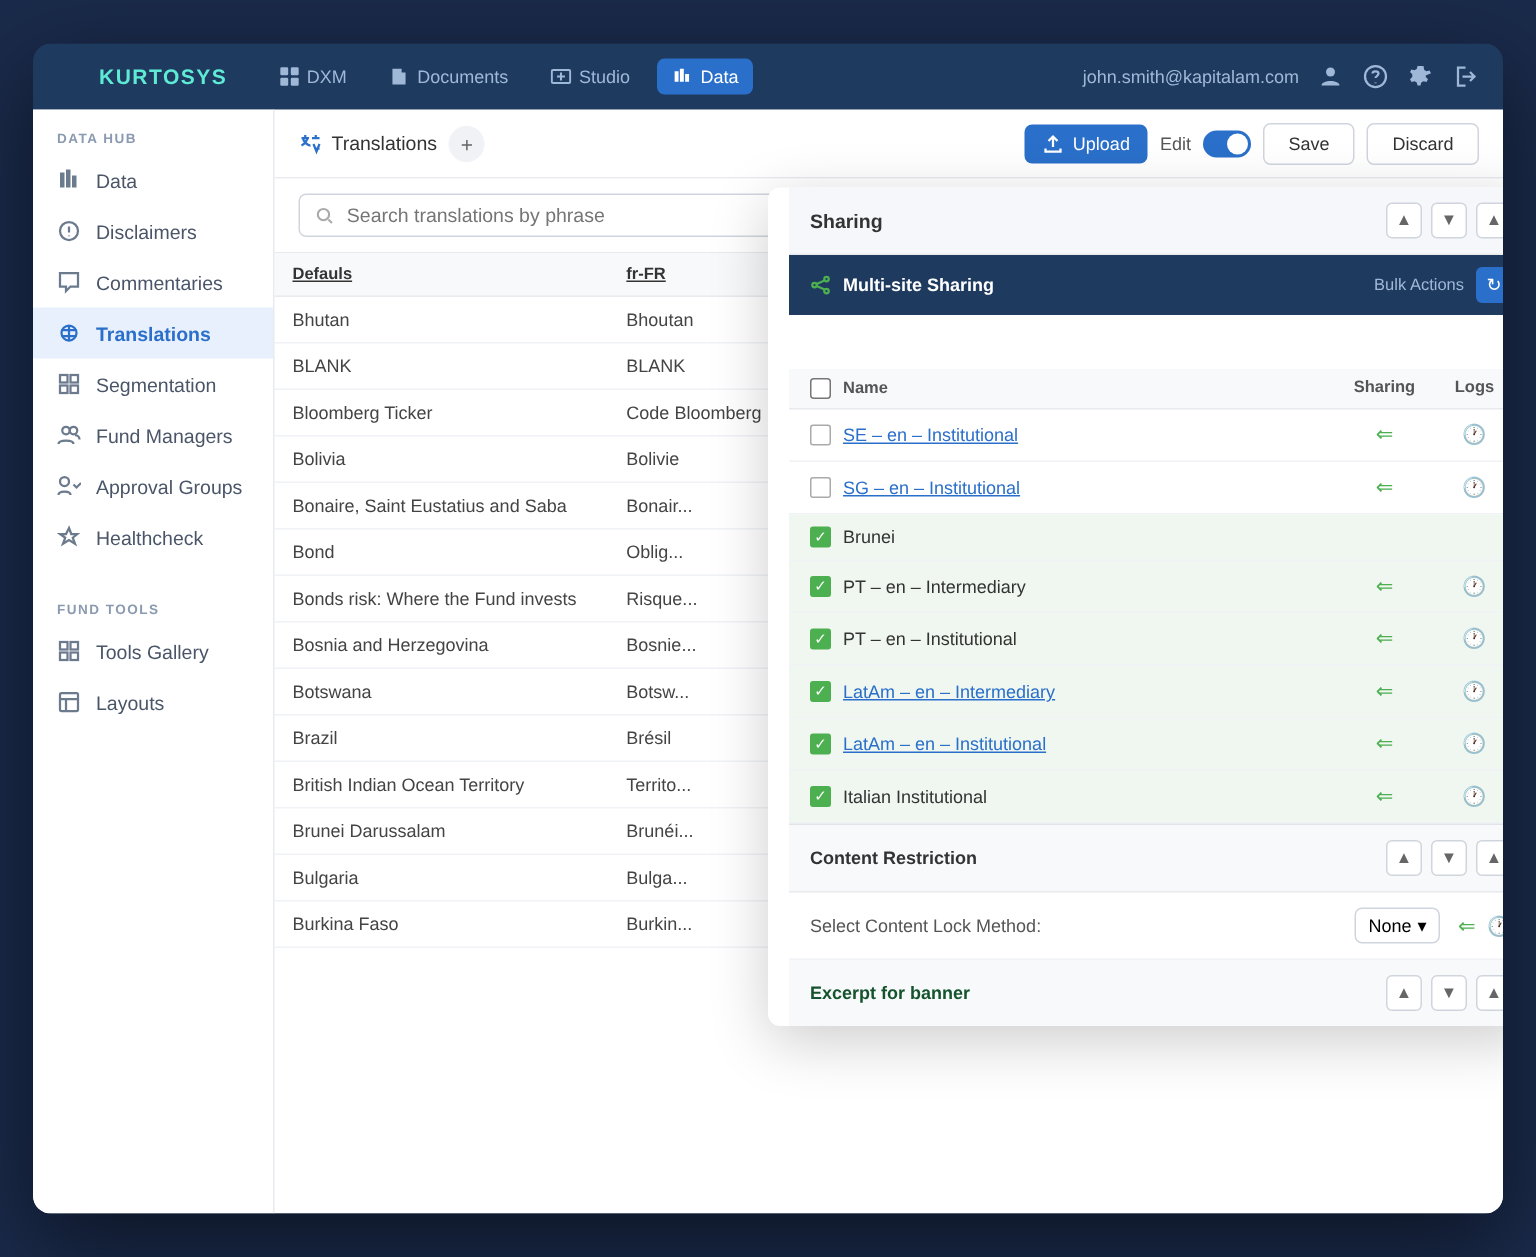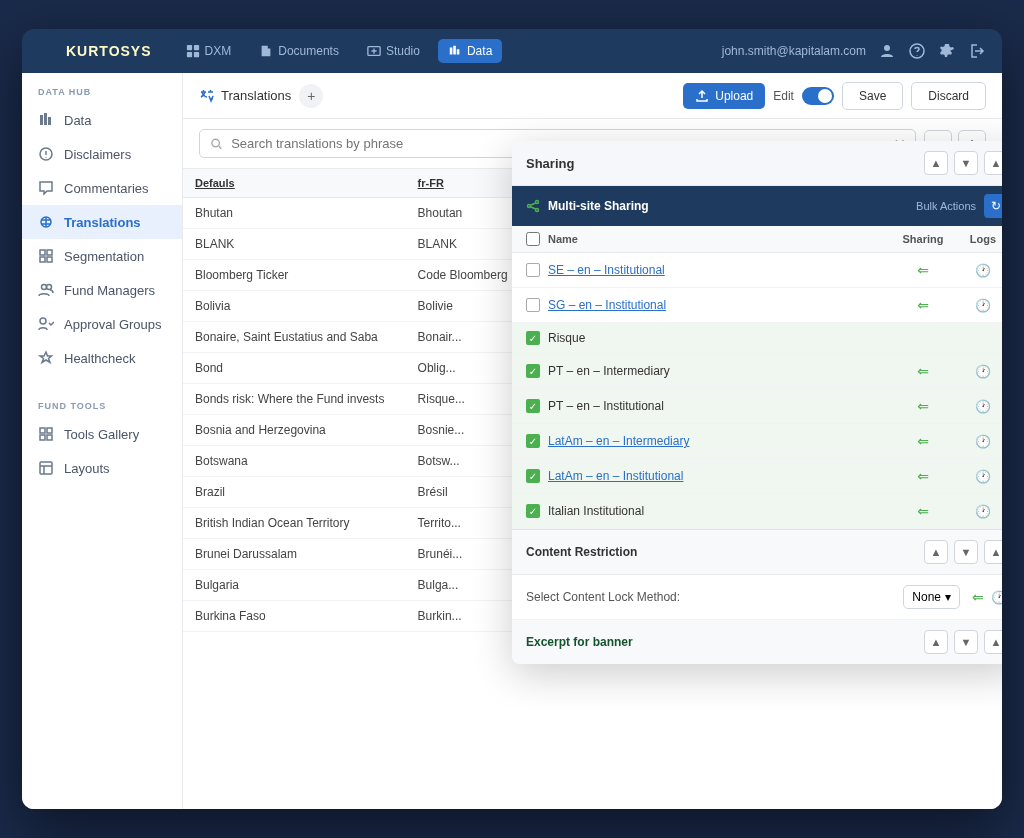--- a/index.html
+++ b/index.html
@@ -1,21 +1,21 @@
 <!DOCTYPE html>
 <html><head>
   <meta charset="utf-8">
   <style>
     * { box-sizing: border-box; margin: 0; padding: 0; font-family: -apple-system, BlinkMacSystemFont, 'Segoe UI', sans-serif; }
     body { background: #1a2a4a; width: 1024px; height: 838px; overflow: hidden; display: flex; align-items: center; justify-content: center; }
     .app-container { width: 980px; height: 780px; border-radius: 12px; overflow: hidden; box-shadow: 0 20px 60px rgba(0,0,0,0.5); display: flex; flex-direction: column; }
     
     
     .top-nav { background: #1e3a5f; display: flex; align-items: center; height: 44px; padding: 0 16px; gap: 8px; flex-shrink: 0; }
-    .logo { color: #fef9c3; font-weight: 800; font-size: 14px; letter-spacing: 1px; margin-right: 16px; padding-left: 28px; }
+    .logo { color: #5eead4; font-weight: 800; font-size: 14px; letter-spacing: 1px; margin-right: 16px; padding-left: 28px; }
     .nav-item { display: flex; align-items: center; gap: 5px; padding: 5px 10px; border-radius: 5px; color: #a0b8d8; font-size: 12px; cursor: pointer; }
     .nav-item.active { background: #2a6fc9; color: #fff; }
     .nav-item svg { width: 14px; height: 14px; }
     .nav-right { margin-left: auto; display: flex; align-items: center; gap: 12px; color: #a0b8d8; font-size: 12px; }
     .nav-right-icon { width: 18px; height: 18px; cursor: pointer; }
     
     
     .main { display: flex; flex: 1; background: #f0f2f5; overflow: hidden; }
     
     
@@ -50,32 +50,32 @@
     
     
     .table-container { flex: 1; overflow-y: auto; background: #fff; }
     table { width: 100%; border-collapse: collapse; font-size: 12px; }
     thead th { background: #f8f9fb; padding: 8px 12px; text-align: left; font-weight: 600; color: #333; border-bottom: 1px solid #e8eaed; font-size: 11px; text-decoration: underline; }
     tbody tr { border-bottom: 1px solid #f0f2f5; }
     tbody td { padding: 8px 12px; color: #444; font-size: 12px; }
     tbody td.truncate { max-width: 130px; overflow: hidden; text-overflow: ellipsis; white-space: nowrap; }
     
     
-    .sharing-panel { position: absolute; right: -20px; top: 68px; width: 510px; background: #fff; border-radius: 8px; box-shadow: 0 10px 40px rgba(0,0,0,0.2); z-index: 100; overflow: hidden; }
+    .sharing-panel { position: absolute; right: -20px; top: 52px; width: 510px; background: #fff; border-radius: 8px; box-shadow: 0 10px 40px rgba(0,0,0,0.2); z-index: 100; overflow: hidden; padding-left: 14px; }
     .sharing-header { display: flex; align-items: center; justify-content: space-between; padding: 10px 14px; background: #f5f7fa; border-bottom: 1px solid #e8eaed; }
     .sharing-title { font-size: 13px; font-weight: 600; color: #333; }
     .sharing-header-actions { display: flex; align-items: center; gap: 6px; }
     .sharing-arrow-btn { width: 24px; height: 24px; border: 1px solid #d0d5dd; border-radius: 4px; background: #fff; cursor: pointer; display: flex; align-items: center; justify-content: center; color: #666; font-size: 11px; }
     
     .sharing-subheader { display: flex; align-items: center; justify-content: space-between; padding: 8px 14px; background: #1e3a5f; }
     .sharing-multisite { display: flex; gap: 8px; color: #fff; font-size: 12px; font-weight: 600; }
     .bulk-actions { font-size: 11px; color: #a0b8d8; display: flex; align-items: center; gap: 8px; }
     .refresh-btn { width: 24px; height: 24px; background: #2a6fc9; border: none; border-radius: 4px; cursor: pointer; display: flex; align-items: center; justify-content: center; color: #fff; font-size: 12px; }
     
-    .sharing-columns { display: flex; align-items: center; padding: 6px 14px; background: #f8f9fb; border-bottom: 1px solid #e8eaed; font-size: 11px; font-weight: 600; color: #555; }
+    .sharing-columns { display: flex; align-items: flex-start; padding: 6px 14px; background: #f8f9fb; border-bottom: 1px solid #e8eaed; font-size: 11px; font-weight: 600; color: #555; margin-top: 36px; }
     .sharing-col-name { flex: 1; display: flex; align-items: center; gap: 8px; }
     .sharing-col-sharing { width: 70px; text-align: center; }
     .sharing-col-logs { width: 50px; text-align: center; }
     .master-checkbox { width: 14px; height: 14px; cursor: pointer; }
     
     .sharing-row { display: flex; align-items: center; padding: 8px 14px; border-bottom: 1px solid #f0f2f5; }
     .sharing-row.checked { background: #f0f7f0; }
     .sharing-row-name { flex: 1; display: flex; align-items: center; gap: 8px; font-size: 12px; }
     .sharing-row-name a { color: #2a6fc9; text-decoration: underline; cursor: pointer; }
     .sharing-row-name span { color: #333; }
@@ -445,21 +445,21 @@
             <span class="share-icon">⇐</span>
           </div>
           <div class="sharing-row-logs">
             <span class="clock-icon">🕐</span>
           </div>
         </div>
 
         <div class="sharing-row checked">
           <div class="sharing-row-name">
             <div class="checkbox-green"></div>
-            <span>Risque</span>
+            <span>Brunei</span>
           </div>
           <div class="sharing-row-sharing"></div>
           <div class="sharing-row-logs"></div>
         </div>
 
         <div class="sharing-row checked">
           <div class="sharing-row-name">
             <div class="checkbox-green"></div>
             <span>PT – en – Intermediary</span>
           </div>

